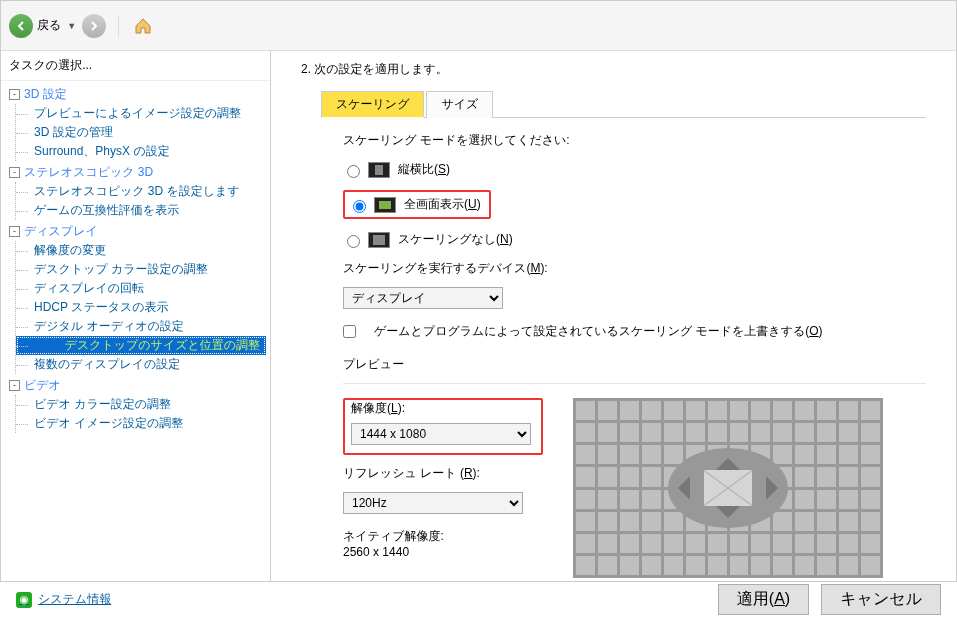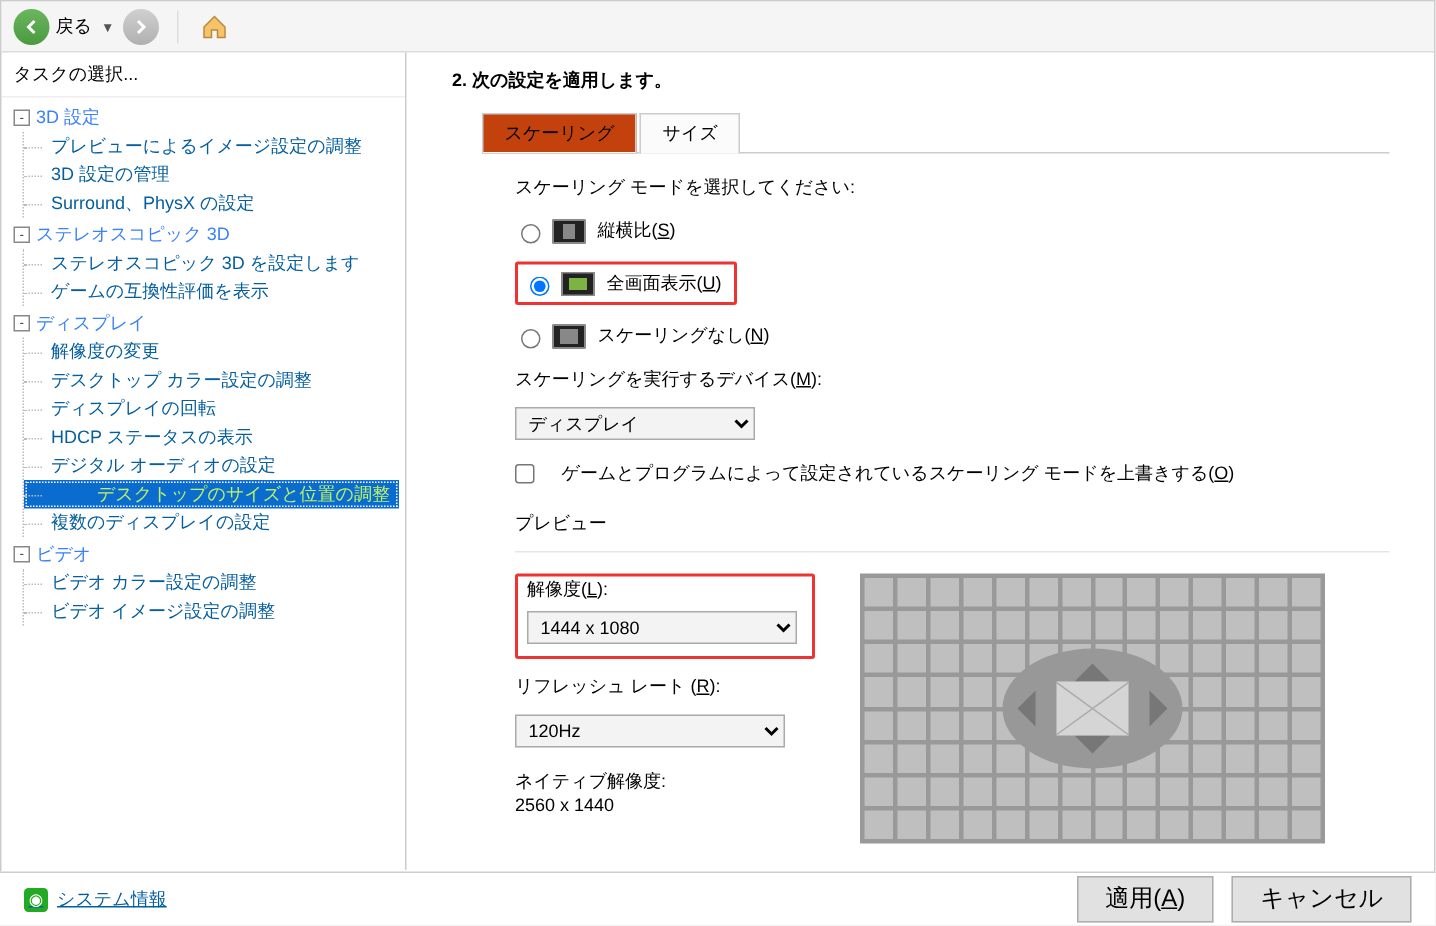--- a/index.html
+++ b/index.html
@@ -1,17 +1,17 @@
 <!DOCTYPE html>
 <html><head>
 <meta charset="utf-8">
 <style>
 * { box-sizing: border-box; margin: 0; padding: 0; }
 body { font-family: "Meiryo UI", Meiryo, "MS PGothic", sans-serif; font-size: 12px; background: #fff; width: 957px; height: 617px; overflow: hidden; border: 1px solid #ccc; }
-.toolbar { height: 34px; background: #f5f5f5; border-bottom: 1px solid #ddd; display: flex; align-items: center; padding: 0 8px; gap: 4px; }
+.toolbar { height: 50px; background: #f5f5f5; border-bottom: 1px solid #ddd; display: flex; align-items: center; padding: 0 8px; gap: 4px; }
 .toolbar-btn { width: 28px; height: 28px; display: flex; align-items: center; justify-content: center; border-radius: 2px; }
 .toolbar-back { display: flex; align-items: center; gap: 4px; }
 .nav-circle { width: 24px; height: 24px; border-radius: 50%; display: flex; align-items: center; justify-content: center; color: #fff; font-size: 14px; }
 .nav-green { background: linear-gradient(#6bb660,#4a9a3f); }
 .nav-gray { background: linear-gradient(#d0d0d0,#b0b0b0); }
 .dropdown-arrow { font-size: 9px; color: #555; margin-left: 2px; }
 .home-icon { font-size: 18px; }
 .main { display: flex; height: 545px; }
 .sidebar { width: 270px; border-right: 1px solid #ccc; display:flex; flex-direction:column;}
 .sidebar-title { padding: 6px 8px; font-size: 12px; border-bottom:1px solid #eee;}
@@ -19,24 +19,24 @@
 .tree-group { margin-bottom: 2px; }
 .tree-parent { display: flex; align-items: center; gap: 4px; padding: 1px 4px; cursor: default; }
 .tree-toggle { width: 11px; height: 11px; border: 1px solid #888; display: flex; align-items: center; justify-content: center; font-size: 9px; line-height: 1; color: #444; background:#fff;}
 .tree-parent-label { color: #3b82f6; }
 .tree-children { margin-left: 10px; border-left:1px dotted #bbb; padding-left:0;}
 .tree-item { padding: 1px 6px 1px 18px; color: #045e9e; cursor: pointer; position:relative; white-space:nowrap;}
 .tree-item::before { content:""; position:absolute; left:0; top:50%; width:12px; border-top:1px dotted #bbb;}
 .tree-item.selected { background: #0a6cce; color: #bef264; outline:1px dotted #fff; outline-offset:-2px;text-align:right;}
 .content { flex: 1; position: relative; overflow: hidden; }
 .content-scroll { height: 100%; overflow-y: scroll; padding: 10px 30px 20px 30px; }
-.section-heading { font-weight: bold; margin-bottom: 12px; }
+.section-heading { font-weight: normal; margin-bottom: 12px; }
 .tabs { display: flex; border-bottom: 1px solid #ccc; margin-bottom: 14px; margin-left:20px;}
 .tab { padding: 4px 14px; border: 1px solid #ccc; border-bottom: none; margin-right: 2px; background: #fbfbfb; position: relative; top: 1px; cursor:pointer;}
-.tab.active { background: #c2410c; border-bottom: 1px solid #fff; }
+.tab.active { background: #fde047; border-bottom: 1px solid #fff; }
 .panel { padding: 0 0 0 42px; }
 .label-row { margin-bottom: 10px; }
 .radio-row { display: flex; align-items: flex-end; gap: 8px; margin-bottom: 10px; padding:2px 4px;}
 .radio-row.highlight { border: 2px solid #e33; border-radius:2px; width:fit-content; padding:4px 8px;}
 input[type=radio] { margin: 0; }
 .mode-icon { width: 22px; height: 16px; background: #222; border: 1px solid #888; display:flex; align-items:center; justify-content:center;}
 .mode-icon-inner-green{ width:12px; height:8px; background:#7cb342;}
 .mode-icon-inner-gray{ width:8px; height:10px; background:#888;}
 .mode-icon-inner-bars{ width:12px; height:10px; background:#888;}
 .underline { text-decoration: underline; }

